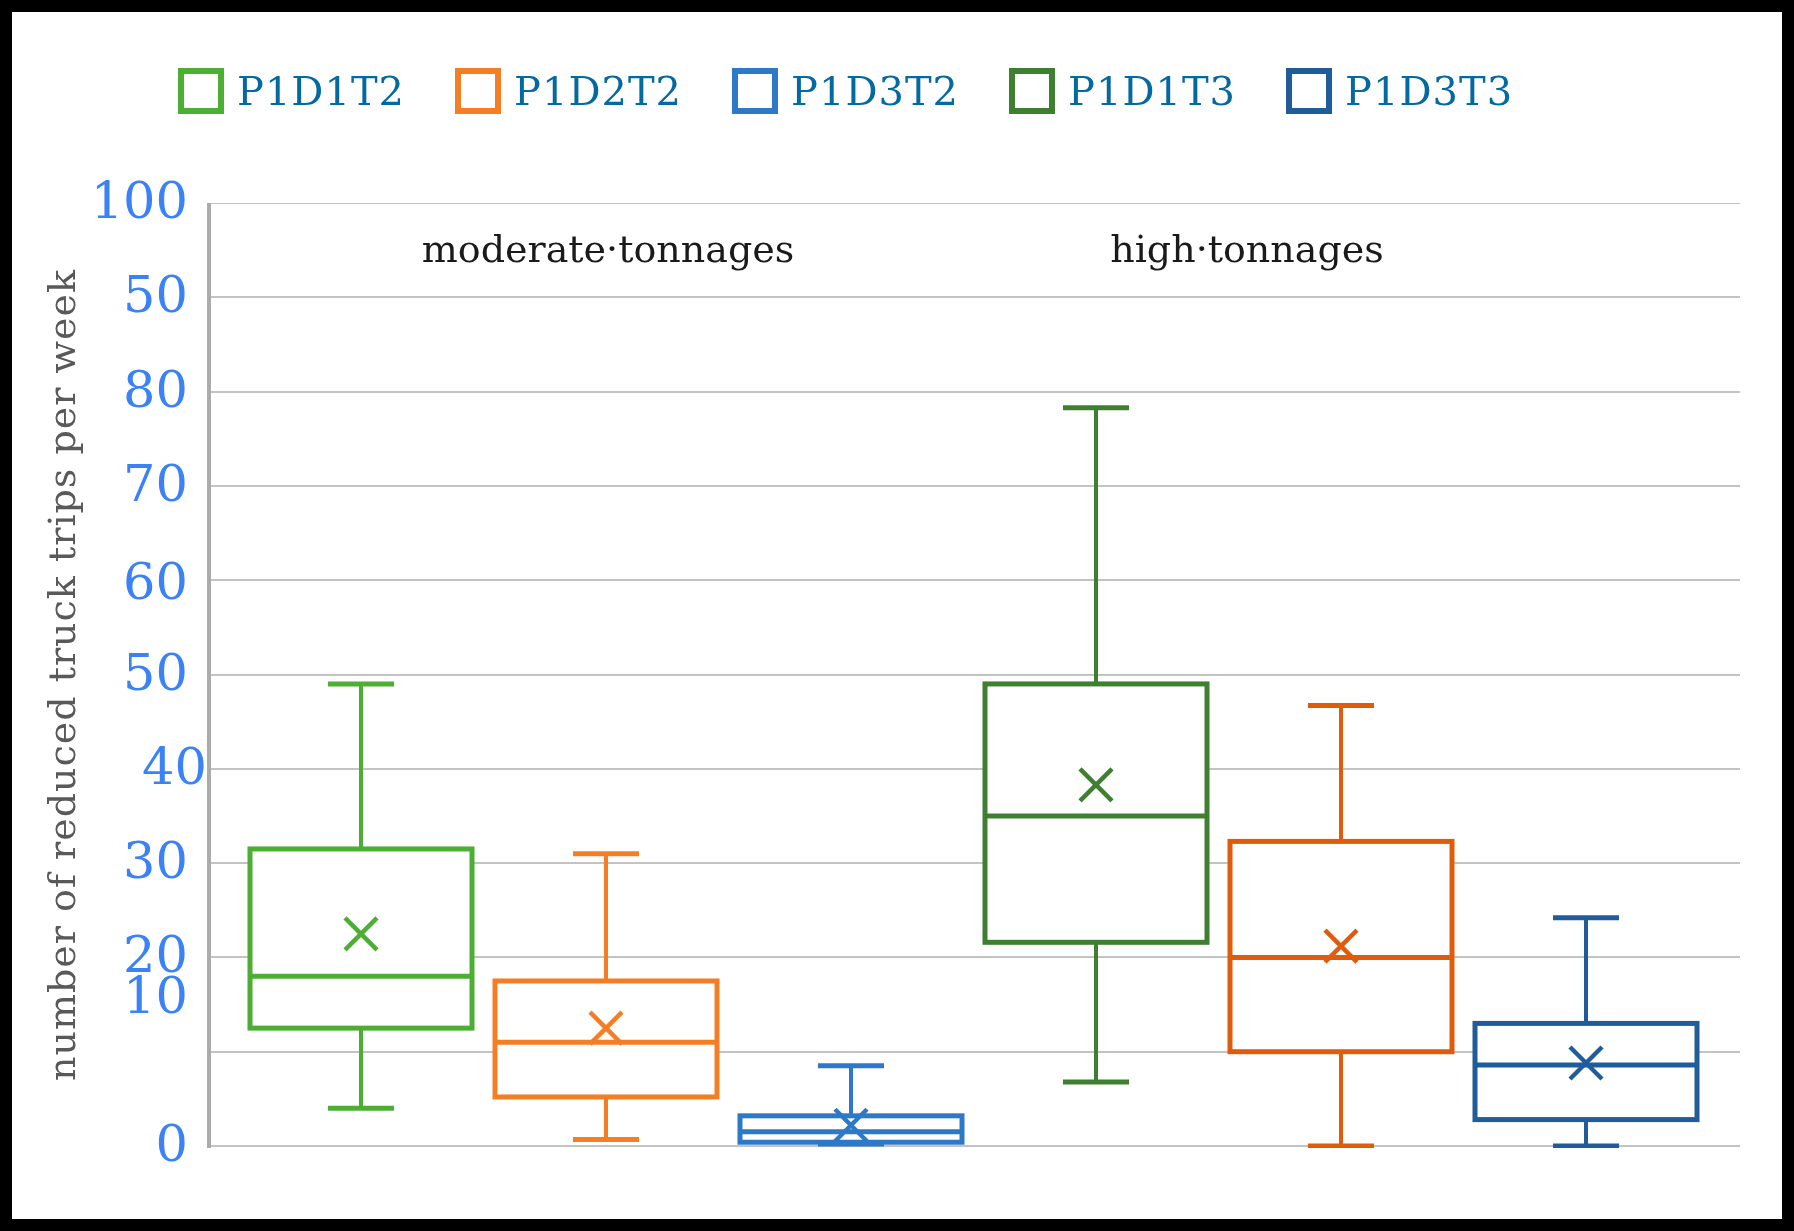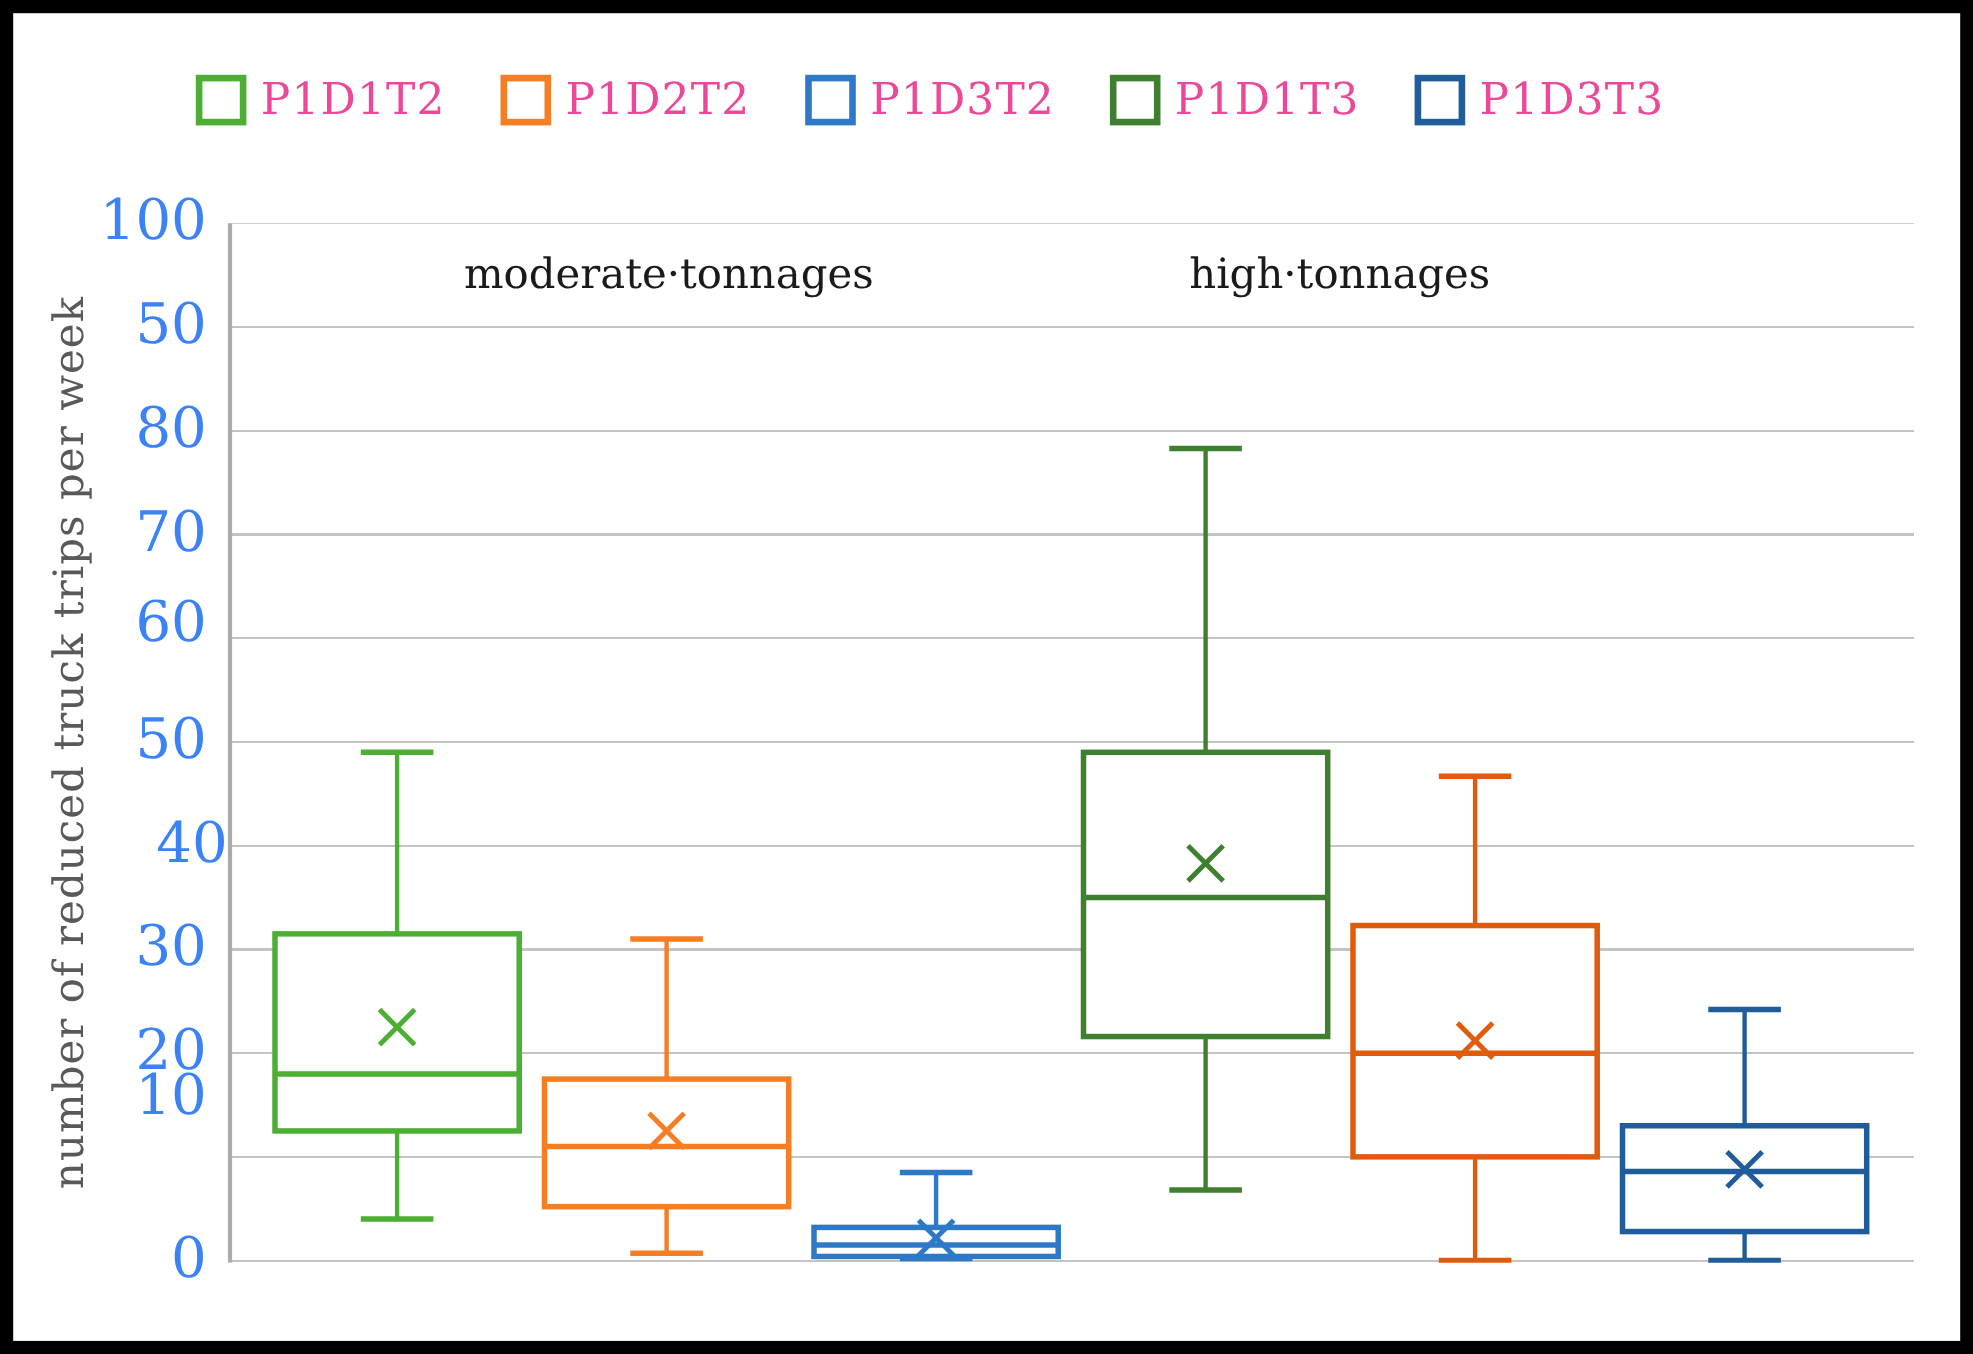--- a/index.html
+++ b/index.html
@@ -6,21 +6,21 @@
   body{width:1794px;height:1231px;position:relative;overflow:hidden;
        font-family:"DejaVu Serif", serif;}
   .frame{position:absolute;left:0;top:0;width:1770px;height:1207px;
          border:12px solid #000;background:#fff;}
   
   .legend{position:absolute;left:178px;top:68px;display:flex;
           align-items:center;gap:50px;}
   .legend-item{display:flex;align-items:center;}
   .swatch{width:34px;height:34px;background:#fff;border:6px solid #888;
           margin-right:13px;}
-  .legend-label{font-size:40px;color:#ec4899;line-height:1;letter-spacing:1px;}
+  .legend-label{font-size:40px;color:#0369a1;line-height:1;letter-spacing:1px;}
   
   .y-title{position:absolute;left:62px;top:675px;
            transform:translate(-50%,-50%) rotate(-90deg);
            font-size:38px;color:#595959;white-space:nowrap;letter-spacing:1px;}
   
   .ytick{position:absolute;left:0;width:188px;text-align:right;
          font-size:51px;color:#3b82f6;transform:translateY(-54%);line-height:1;}
   
   .plot{position:absolute;left:207px;top:203px;width:1533px;height:945px;}
   .plot svg{position:absolute;left:0;top:0;}
@@ -58,21 +58,21 @@
 
 <div class="y-title">number of reduced truck trips per week</div>
 
 <div id="yticks">
     <div class="ytick" style="top: 1146px;">0</div>
     <div class="ytick" style="top: 998px;">10</div>
     <div class="ytick" style="top: 957.4px;">20</div>
     <div class="ytick" style="top: 863.1px;">30</div>
     <div class="ytick" style="top: 768.8px; padding-left: 19px;">40</div>
     <div class="ytick" style="top: 674.5px;">50</div>
-    <div class="ytick" style="top: 568px;">60</div>
+    <div class="ytick" style="top: 584px;">60</div>
     <div class="ytick" style="top: 485.9px;">70</div>
     <div class="ytick" style="top: 391.6px;">80</div>
     <div class="ytick" style="top: 297.3px;">50</div>
     <div class="ytick" style="top: 203px;">100</div>
   </div>
 
 <div class="plot">
   <svg id="plot-svg" width="1533" height="945" viewBox="0 0 1533 945">
       <line x1="0" y1="943" x2="1533" y2="943" stroke="#C3C3C3" stroke-width="2" shape-rendering="crispEdges"></line>
       <line x1="0" y1="848.7" x2="1533" y2="848.7" stroke="#C3C3C3" stroke-width="2" shape-rendering="crispEdges"></line>
@@ -141,14 +141,14 @@
         <line x1="1346" y1="714.794" x2="1412" y2="714.794" stroke="#1F5C99" stroke-width="5"></line>
         <line x1="1379" y1="916.596" x2="1379" y2="943" stroke="#1F5C99" stroke-width="4"></line>
         <line x1="1346" y1="943" x2="1412" y2="943" stroke="#1F5C99" stroke-width="5"></line>
         <rect x="1268" y="820.41" width="222" height="96.18600000000004" fill="#fff" stroke="#1F5C99" stroke-width="5"></rect>
         <line x1="1268" y1="861.902" x2="1490" y2="861.902" stroke="#1F5C99" stroke-width="5"></line>
         <line x1="1363" y1="844.016" x2="1395" y2="876.016" stroke="#1F5C99" stroke-width="4.5"></line>
         <line x1="1363" y1="876.016" x2="1395" y2="844.016" stroke="#1F5C99" stroke-width="4.5"></line>
       </g>
     </svg>
   <div class="annot" style="left: 401px;">moderate·tonnages</div>
-  <div class="annot" style="left: 1011px;">high·tonnages</div>
+  <div class="annot" style="left: 1040px;">high·tonnages</div>
 </div>
 
 </body></html>

